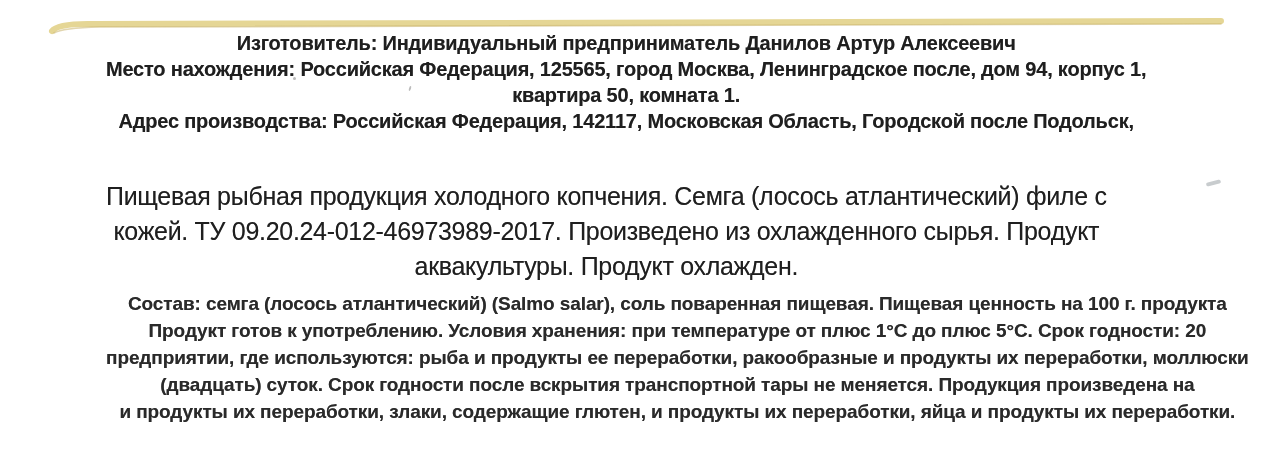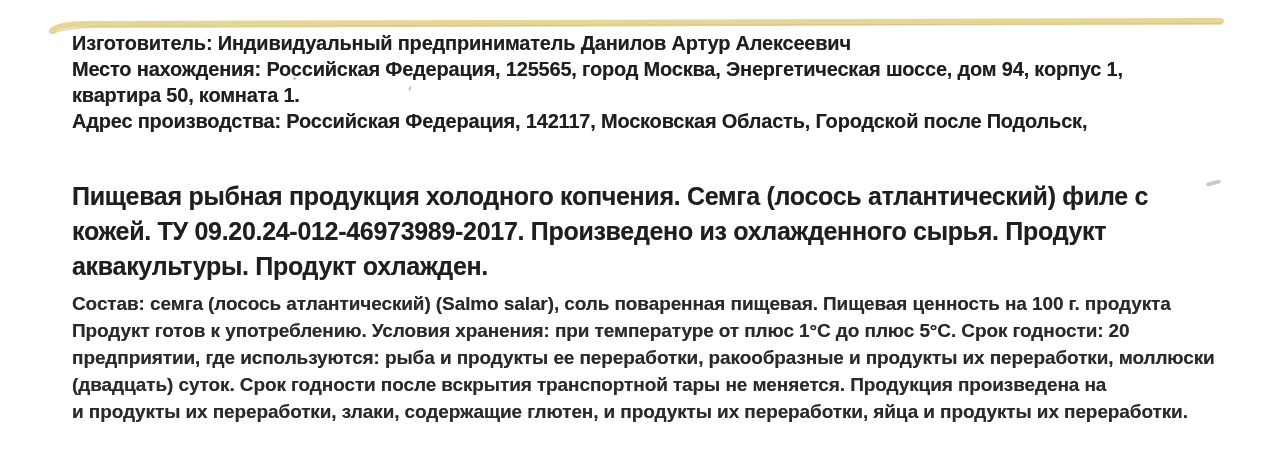--- a/index.html
+++ b/index.html
@@ -18,37 +18,38 @@
   }
   .edge-svg {
     position: absolute;
     left: 0;
     top: 0;
     width: 1280px;
     height: 60px;
   }
   .block {
     position: absolute;
-    left: 72px;
+    left: 106px;
     white-space: nowrap;
     text-shadow: 0 0 0.5px rgba(40,40,40,0.55);
+    text-align: center;
   }
   .block .line { display: block; }
   .manufacturer {
     top: 30px;
     font-size: 20px;
     line-height: 26px;
     font-weight: 700;
     letter-spacing: -0.2px;
   }
   .product-title {
     top: 179px;
     font-size: 25px;
     line-height: 35px;
-    font-weight: 700;
+    font-weight: 400;
     letter-spacing: -0.3px;
   }
   .composition {
     top: 290px;
     font-size: 19px;
     line-height: 27px;
     font-weight: 700;
     letter-spacing: -0.1px;
     color: #2a2a2a;
   }
@@ -78,21 +79,21 @@
 
 <div class="page">
 
   <svg class="edge-svg" viewBox="0 0 1280 60">
     <path d="M 52 31 Q 58 23 95 24 L 1221 21" fill="none" stroke-width="6" stroke-linecap="round" stroke="#e5d695"></path>
     <path d="M 54 33 Q 62 28 100 27 L 1221 24" fill="none" stroke-width="1.6" stroke-opacity="0.55" stroke-linecap="round" stroke="#c9b36b"></path>
   </svg>
 
   <div class="block manufacturer">
     <span class="line">Изготовитель: Индивидуальный предприниматель Данилов Артур Алексеевич</span>
-    <span class="line">Место нахождения: Российская Федерация, 125565, город Москва, Энергетическая шоссе, дом 94, корпус 1,</span>
+    <span class="line">Место нахождения: Российская Федерация, 125565, город Москва, Ленинградское после, дом 94, корпус 1,</span>
     <span class="line">квартира 50, комната 1.</span>
     <span class="line">Адрес производства: Российская Федерация, 142117, Московская Область, Городской после Подольск,</span>
   </div>
 
   <div class="block product-title">
     <span class="line">Пищевая рыбная продукция холодного копчения. Семга (лосось атлантический) филе с</span>
     <span class="line">кожей. ТУ 09.20.24-012-46973989-2017. Произведено из охлажденного сырья. Продукт</span>
     <span class="line">аквакультуры. Продукт охлажден.</span>
   </div>
 

